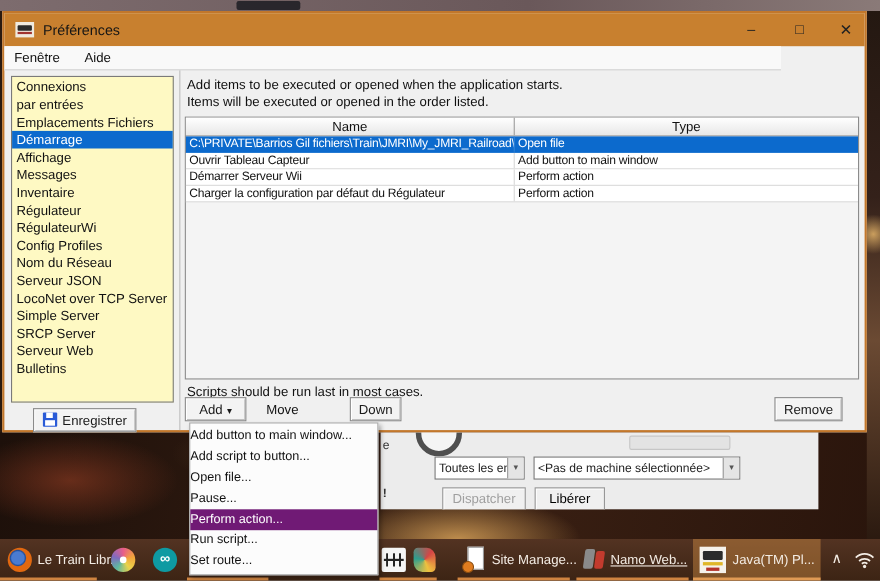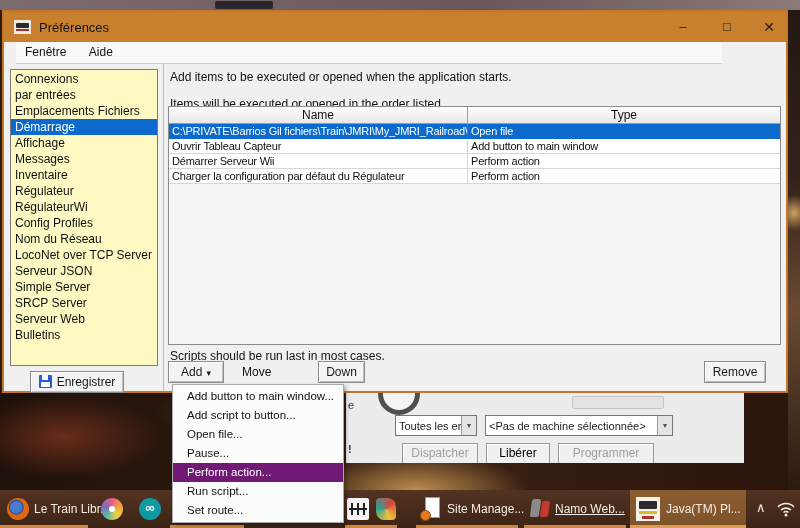--- a/index.html
+++ b/index.html
@@ -39,21 +39,21 @@
   
   #win { position:absolute; left:2px; top:10px; width:786px; height:383px; background:#f0f0f0;
     border:2px solid #c2772b; z-index:3; }
   .titlebar { position:absolute; left:0; top:0; width:782px; height:30px; background:#c8802f; display:flex; align-items:center; }
   .train-ico { position:relative; display:inline-block; width:17px; height:14px; background:#f0eadf; margin-left:10px; flex:none; }
   .train-ico::before { content:""; position:absolute; left:2px; top:3px; width:13px; height:5px; background:#2b2b2b; border-radius:1px; }
   .train-ico::after  { content:""; position:absolute; left:2px; top:9px; width:13px; height:2px; background:#a23430; }
   .title-text { margin-left:8px; font-size:13px; color:#151515; }
   .wbtn { position:absolute; top:0; width:34px; height:30px; color:#222; font-size:13px; text-align:center; line-height:30px; }
   .wbtn.min { left:662px; } .wbtn.max { left:706px; } .wbtn.cls { left:748px; font-size:14px; }
-  .menubar { position:absolute; left:0; top:30px; width:706px; height:22px; background:#f9f9f9; border-bottom:1px solid #cfcfcf;margin-left:12px; }
+  .menubar { position:absolute; left:0; top:30px; width:706px; height:22px; background:#f9f9f9; border-bottom:1px solid #cfcfcf; }
   .menu-item { display:inline-block; padding:3px 9px; font-size:12px; color:#111; }
 
   .side-list { position:absolute; left:6px; top:57px; width:148px; height:297px; background:#fef9c3; border:1px solid #7a7a7a; padding-top:1px; }
   .side-item { height:16px; line-height:16px; font-size:12px; color:#111; padding-left:4px; white-space:nowrap; overflow:hidden; }
   .side-item.sel { background:#0c6acd; color:#fff; }
 
   .btn { position:absolute; background:#f3f3f3; border:1px solid #8b8b8b;
     box-shadow:inset 1px 1px 0 #ffffff, inset -1px -1px 0 #c0c0c0;
     font-size:12px; color:#1a1a1a; text-align:center; }
   .btn.disabled { color:#a6a6a6;margin-top:40px; }
@@ -78,21 +78,21 @@
   .td.c2 { flex:1; }
   .trow.sel { background:#0c6acd; border-bottom-color:#0c6acd; }
   .trow.sel .td { color:#fff; border-right-color:#2f80d8; }
 
   .note { position:absolute; left:166px; top:337px; font-size:12px; color:#111; }
   .move-label { position:absolute; left:238px; top:353px; font-size:12px; color:#111; }
   .caret { font-size:9px; margin-left:4px; }
 
   
   #addmenu { position:absolute; left:172px; top:384px; width:172px; background:#fcfcfc; border:1px solid #a9a9a9; padding:2px 0; z-index:6; box-shadow:2px 2px 4px rgba(0,0,0,.3); }
-  .mi { height:19px; line-height:19px; font-size:11.5px; color:#111; padding-left:14px; white-space:nowrap; overflow:hidden; }
+  .mi { height:19px; line-height:19px; font-size:11.5px; color:#111; padding-left:0; white-space:nowrap; overflow:hidden; }
   .mi.hl { background:#701a75; color:#fff; }
 
   
   #taskbar { position:absolute; left:0; top:490px; width:800px; height:38px; z-index:4;
     background:linear-gradient(#533322,#3c2414); }
   .tb-label { position:absolute; top:12px; font-size:12px; color:#f3ece4; white-space:nowrap; }
   .tb-under { position:absolute; bottom:0; height:3px; background:#cf8440; }
   .tb-active { position:absolute; left:630px; top:0; width:116px; height:38px; background:rgba(226,152,72,.40); }
   .ff { position:absolute; left:7px; top:8px; width:22px; height:22px; border-radius:50%;
     background:radial-gradient(circle at 42% 42%, #4a7bd0 0 31%, #1f4e9c 38%, #e2680f 44% 70%, #f7a81b 88%); }
@@ -138,21 +138,20 @@
     <div class="combo" style="left:49px; top:22px; width:82px;">
       <span class="ct">Toutes les entrées</span>
       <span class="ca">▼</span>
     </div>
     <div class="combo" style="left:139px; top:22px; width:188px;">
       <span class="ct">&lt;Pas de machine sélectionnée&gt;</span>
       <span class="ca">▼</span>
     </div>
     <div class="gbtn dis" style="left:56px; width:76px;">Dispatcher</div>
     <div class="gbtn" style="left:140px; width:64px;">Libérer</div>
-    <div class="gbtn dis" style="left:212px; width:96px;">Programmer</div>
   </div>
 
   <div id="win">
     <div class="titlebar">
       <span class="train-ico"></span>
       <span class="title-text">Préférences</span>
       <span class="wbtn min">–</span>
       <span class="wbtn max">□</span>
       <span class="wbtn cls">✕</span>
     </div>
@@ -166,36 +165,36 @@
       <div class="side-item">par entrées</div>
       <div class="side-item">Emplacements Fichiers</div>
       <div class="side-item sel">Démarrage</div>
       <div class="side-item">Affichage</div>
       <div class="side-item">Messages</div>
       <div class="side-item">Inventaire</div>
       <div class="side-item">Régulateur</div>
       <div class="side-item">RégulateurWi</div>
       <div class="side-item">Config Profiles</div>
       <div class="side-item">Nom du Réseau</div>
+      <div class="side-item">Serveur JSON</div>
       <div class="side-item">LocoNet over TCP Server</div>
-      <div class="side-item">Serveur JSON</div>
       <div class="side-item">Simple Server</div>
       <div class="side-item">SRCP Server</div>
       <div class="side-item">Serveur Web</div>
       <div class="side-item">Bulletins</div>
     </div>
 
     <div class="btn save-btn">
       <span class="floppy"></span><span>Enregistrer</span>
     </div>
 
     <div class="vdivider"></div>
 
     <div class="instr" style="top:58px;">Add items to be executed or opened when the application starts.</div>
-    <div class="instr" style="top:85px;">Items will be executed or opened in the order listed.</div>
+    <div class="instr" style="top:73px;">Items will be executed or opened in the order listed.</div>
 
     <div class="scrollpane">
       <div class="thead">
         <div class="th c1">Name</div>
         <div class="th c2">Type</div>
       </div>
       <div class="trow sel">
         <div class="td c1">C:\PRIVATE\Barrios Gil fichiers\Train\JMRI\My_JMRI_Railroad\dem...</div>
         <div class="td c2">Open file</div>
       </div>

